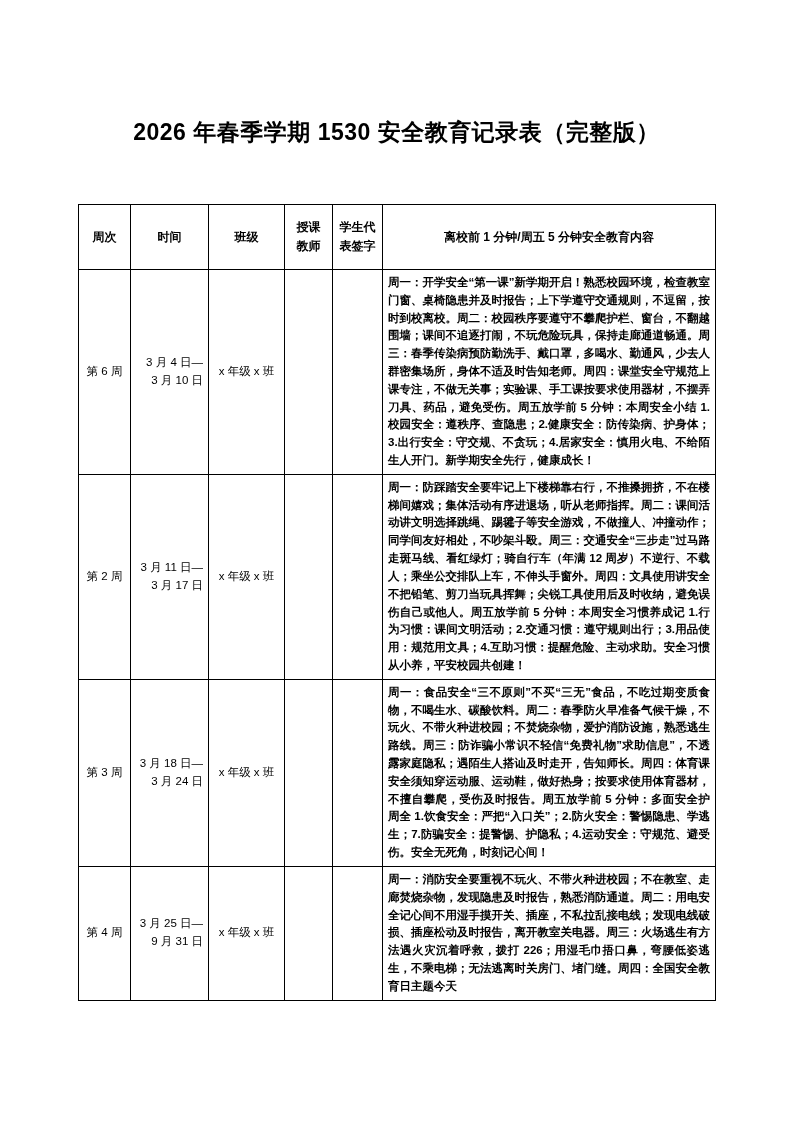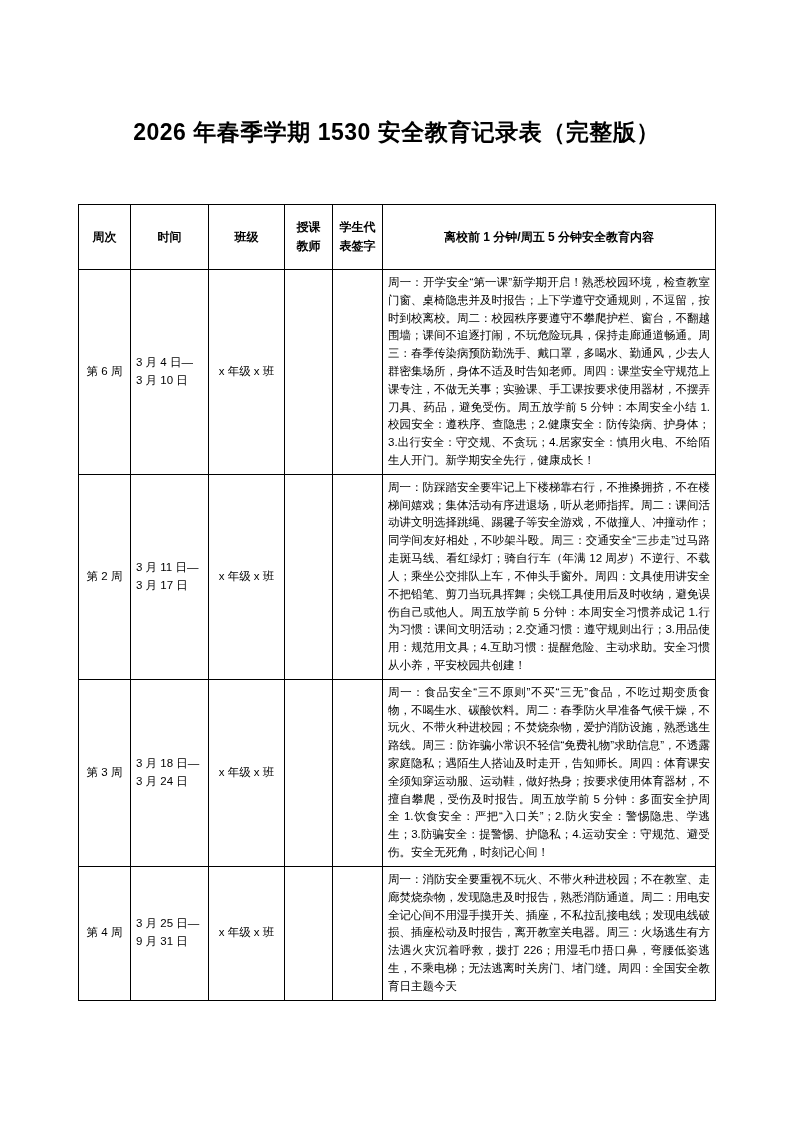--- a/index.html
+++ b/index.html
@@ -58,31 +58,32 @@
   col.c-class { width: 76px; }
   col.c-teacher { width: 48px; }
   col.c-sign { width: 50px; }
   col.c-content { width: 333px; }
 
   td.cell-center {
     text-align: center;
     font-size: 11.5px;
   }
   td.cell-date {
-    text-align: left;
+    text-align: right;
     font-size: 11.5px;
     line-height: 1.7;
     white-space: pre-line;
   }
   td.cell-content {
     text-align: justify;
     text-justify: inter-ideograph;
     font-size: 11.5px;
     line-height: 1.62;
     padding: 7px 7px 7px 7px;
+    font-weight: bold;
   }
   .th-content {
     font-size: 12px;
   }
   .th-two-line {
     line-height: 1.35;
     white-space: pre-line;
   }
 </style>
 </head>
@@ -133,21 +134,21 @@
           <td class="cell-center"></td>
           <td class="cell-content">周一：防踩踏安全要牢记上下楼梯靠右行，不推搡拥挤，不在楼梯间嬉戏；集体活动有序进退场，听从老师指挥。周二：课间活动讲文明选择跳绳、踢毽子等安全游戏，不做撞人、冲撞动作；同学间友好相处，不吵架斗殴。周三：交通安全“三步走”过马路走斑马线、看红绿灯；骑自行车（年满 12 周岁）不逆行、不载人；乘坐公交排队上车，不伸头手窗外。周四：文具使用讲安全不把铅笔、剪刀当玩具挥舞；尖锐工具使用后及时收纳，避免误伤自己或他人。周五放学前 5 分钟：本周安全习惯养成记 1.行为习惯：课间文明活动；2.交通习惯：遵守规则出行；3.用品使用：规范用文具；4.互助习惯：提醒危险、主动求助。安全习惯从小养，平安校园共创建！</td>
         </tr>
         <tr>
           <td class="cell-center">第 3 周</td>
           <td class="cell-date">3 月 18 日—
 3 月 24 日</td>
           <td class="cell-center">x 年级 x 班</td>
           <td class="cell-center"></td>
           <td class="cell-center"></td>
-          <td class="cell-content">周一：食品安全“三不原则”不买“三无”食品，不吃过期变质食物，不喝生水、碳酸饮料。周二：春季防火早准备气候干燥，不玩火、不带火种进校园；不焚烧杂物，爱护消防设施，熟悉逃生路线。周三：防诈骗小常识不轻信“免费礼物”求助信息”，不透露家庭隐私；遇陌生人搭讪及时走开，告知师长。周四：体育课安全须知穿运动服、运动鞋，做好热身；按要求使用体育器材，不擅自攀爬，受伤及时报告。周五放学前 5 分钟：多面安全护周全 1.饮食安全：严把“入口关”；2.防火安全：警惕隐患、学逃生；3.防骗安全：提警惕、护隐私；4.运动安全：守规范、避受伤。安全无死角，时刻记心间！</td>
+          <td class="cell-content">周一：食品安全“三不原则”不买“三无”食品，不吃过期变质食物，不喝生水、碳酸饮料。周二：春季防火早准备气候干燥，不玩火、不带火种进校园；不焚烧杂物，爱护消防设施，熟悉逃生路线。周三：防诈骗小常识不轻信“免费礼物”求助信息”，不透露家庭隐私；遇陌生人搭讪及时走开，告知师长。周四：体育课安全须知穿运动服、运动鞋，做好热身；按要求使用体育器材，不擅自攀爬，受伤及时报告。周五放学前 5 分钟：多面安全护周全 1.饮食安全：严把“入口关”；2.防火安全：警惕隐患、学逃生；7.防骗安全：提警惕、护隐私；4.运动安全：守规范、避受伤。安全无死角，时刻记心间！</td>
         </tr>
         <tr>
           <td class="cell-center">第 4 周</td>
           <td class="cell-date">3 月 25 日—
 9 月 31 日</td>
           <td class="cell-center">x 年级 x 班</td>
           <td class="cell-center"></td>
           <td class="cell-center"></td>
           <td class="cell-content">周一：消防安全要重视不玩火、不带火种进校园；不在教室、走廊焚烧杂物，发现隐患及时报告，熟悉消防通道。周二：用电安全记心间不用湿手摸开关、插座，不私拉乱接电线；发现电线破损、插座松动及时报告，离开教室关电器。周三：火场逃生有方法遇火灾沉着呼救，拨打 226；用湿毛巾捂口鼻，弯腰低姿逃生，不乘电梯；无法逃离时关房门、堵门缝。周四：全国安全教育日主题今天</td>
         </tr>

